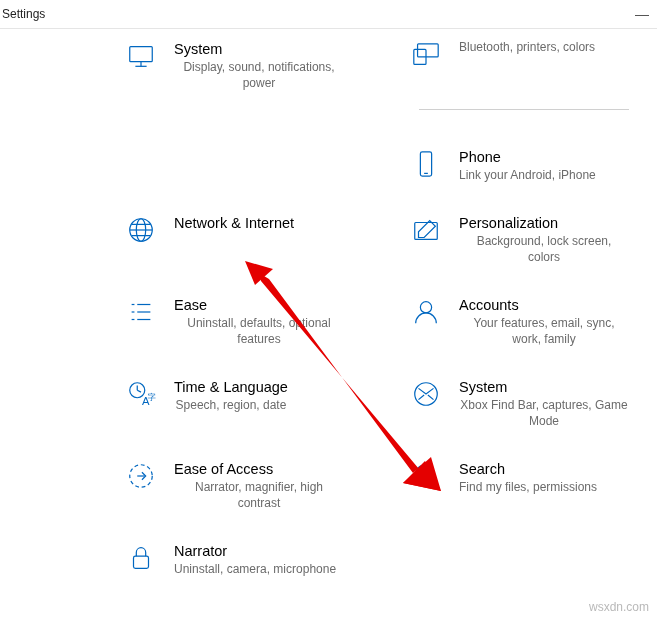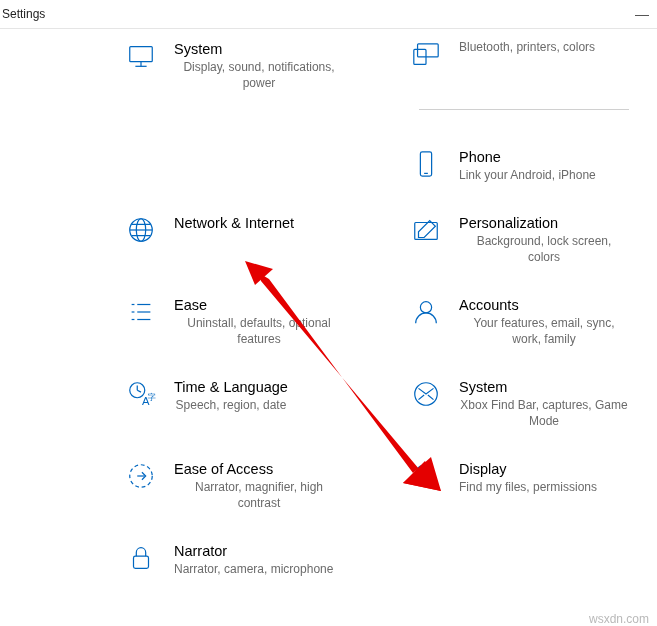--- a/index.html
+++ b/index.html
@@ -82,21 +82,21 @@
     border-top: 1px solid #d0d0d0;
     width: 210px;
     margin-left: 14px;
   }
   .arrow {
     position: absolute;
     pointer-events: none;
   }
   .watermark {
     position: absolute;
-    bottom: 0;
+    bottom: 12px;
     right: 8px;
     font-size: 12px;
     color: #b9b9b9;
     font-family: Arial, sans-serif;
   }
 </style>
 </head>
 <body>
 
 <div class="titlebar">
@@ -254,35 +254,35 @@
     </div>
 
     <div class="item">
       <div class="icon">
         <svg viewBox="0 0 32 32">
             <circle cx="13" cy="13" r="8"></circle>
             <line x1="19" y1="19" x2="27" y2="27"></line>
           </svg>
       </div>
       <div class="txt">
-        <div class="title">Display</div>
+        <div class="title">Search</div>
         <div class="desc">Find my files, permissions</div>
       </div>
     </div>
 
     <div class="item">
       <div class="icon">
         <svg viewBox="0 0 32 32">
             <rect x="8" y="14" width="16" height="13" rx="2"></rect>
             <path d="M11 14 v-4 a5 5 0 0 1 10 0 v4"></path>
           </svg>
       </div>
       <div class="txt">
         <div class="title">Narrator</div>
-        <div class="desc">Narrator, camera, microphone</div>
+        <div class="desc">Uninstall, camera, microphone</div>
       </div>
     </div>
 
   </div>
 
   <svg class="arrow" style="left:245px; top:232px;" width="200" height="230" viewBox="0 0 200 230">
     <defs></defs>
     <polygon points="0,0 28,8 10,24" fill="#e40000"></polygon>
     <polygon points="14,12 24,18 168,212 186,196 196,230 158,222 174,208 16,20" fill="#e40000"></polygon>
     <polygon points="196,230 158,222 180,200" fill="#e40000"></polygon>

